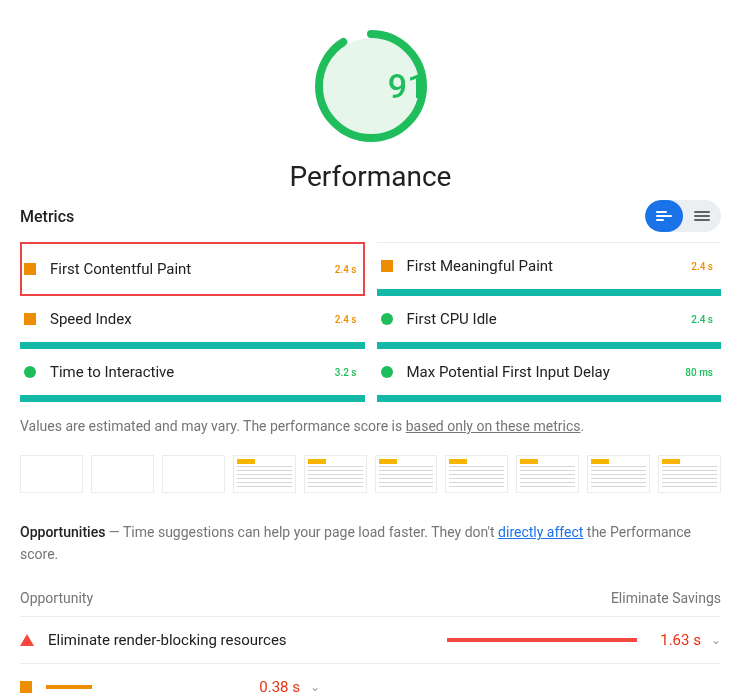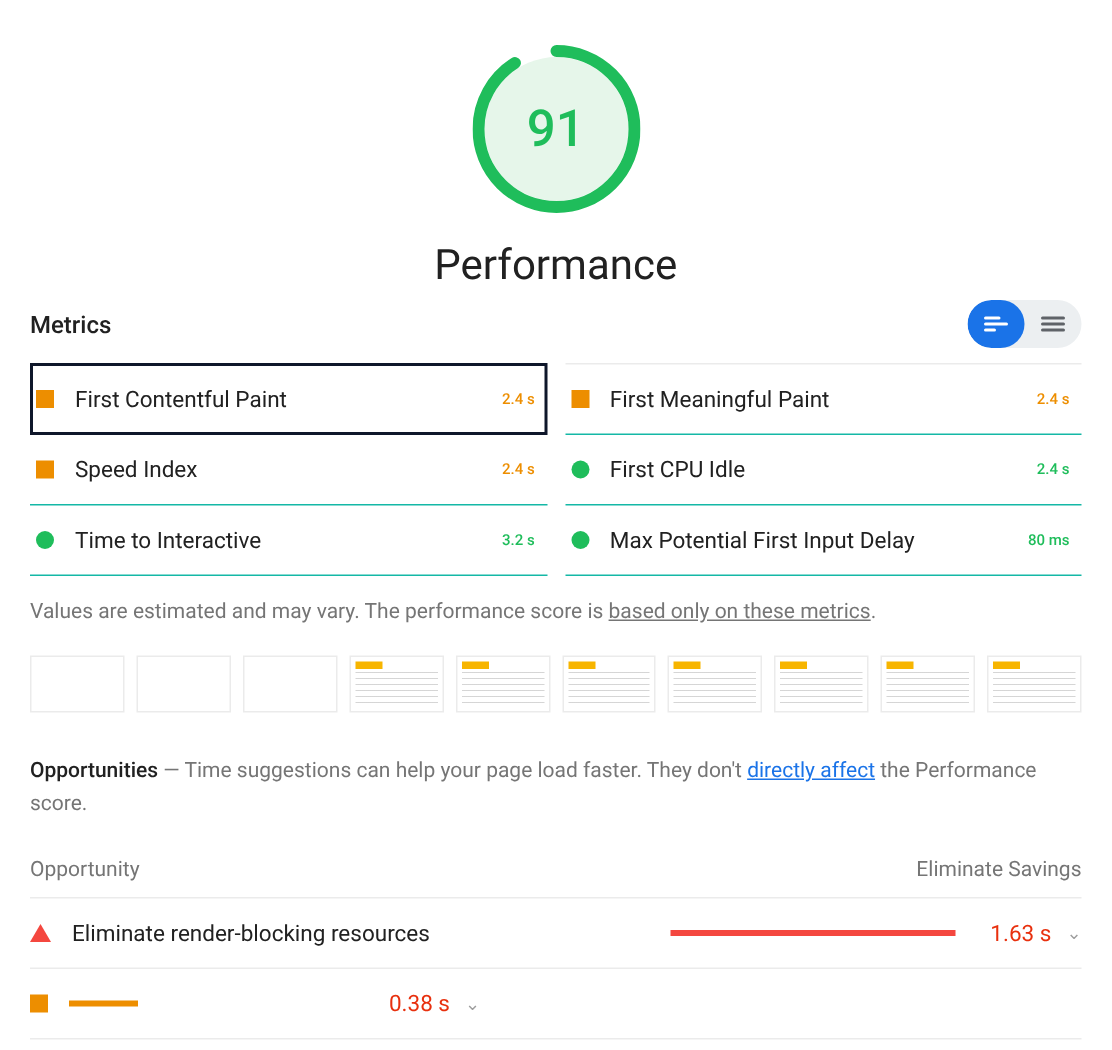--- a/index.html
+++ b/index.html
@@ -9,21 +9,21 @@
       width: 741px;
       color: #212121;
       padding: 20px;
     }
     .score-wrap { text-align: center; margin-top: 10px; }
     .score-ring {
       width: 112px; height: 112px;
       border-radius: 50%;
       margin: 0 auto;
       position: relative;
-      display: flex; align-items: center; justify-content: center;
+      display: flex; align-items: center; justify-content: flex-end;
     }
     .score-ring svg { position: absolute; top: 0; left: 0; }
     .score-bg { fill: #e6f6ea; }
     .score-prog { fill: none; stroke: #1fbd5b; stroke-width: 8; stroke-linecap: round; }
     .score-num { position: relative; font-size: 34px; font-weight: 500; color: #1fbd5b; }
     .score-title { font-size: 28px; font-weight: 400; color: #212121; margin-top: 18px; }
     .metrics-header {
       display: flex; align-items: center; justify-content: space-between;
       margin-top: 7px; margin-bottom: 10px;
     }
@@ -37,24 +37,24 @@
       cursor: pointer;
     }
     .toggle-btn.active { background: #1a73e8; border-radius: 20px; }
     .toggle-btn.active svg path { stroke: #fff; }
     .toggle-btn svg path { stroke: #5f6368; }
     .metrics-grid {
       display: grid; grid-template-columns: 1fr 1fr; column-gap: 12px;
     }
     .metric-row {
       display: flex; align-items: center; padding: 14px 8px 14px 4px;
-      border-bottom: 1px solid #14b8a6;
+      border-bottom: 7px solid #14b8a6;
     }
     .metric-row:nth-child(1), .metric-row:nth-child(2) { border-top: 1px solid #ebebeb; }
-    .metric-row.highlight { border: 2px solid #0f172a; padding: 12px 6px 12px 2px; }
+    .metric-row.highlight { border: 2px solid #ef4444; padding: 12px 6px 12px 2px; }
     .status-sq { width: 12px; height: 12px; flex: none; margin-right: 14px; }
     .status-orange { background: #ed8e00; }
     .status-dot { width: 12px; height: 12px; border-radius: 50%; flex: none; margin-right: 14px; }
     .dot-green { background: #1fbd5b; }
     .metric-name { flex: 1; font-size: 15px; color: #212121; }
     .metric-val { font-size: 10px; font-weight: 500; }
     .val-orange { color: #ed8e00; }
     .val-green { color: #1fbd5b; }
     .note { font-size: 14px; color: #757575; margin: 14px 0 18px; line-height: 1.5; }
     .note a { color: #757575; text-decoration: underline; }

